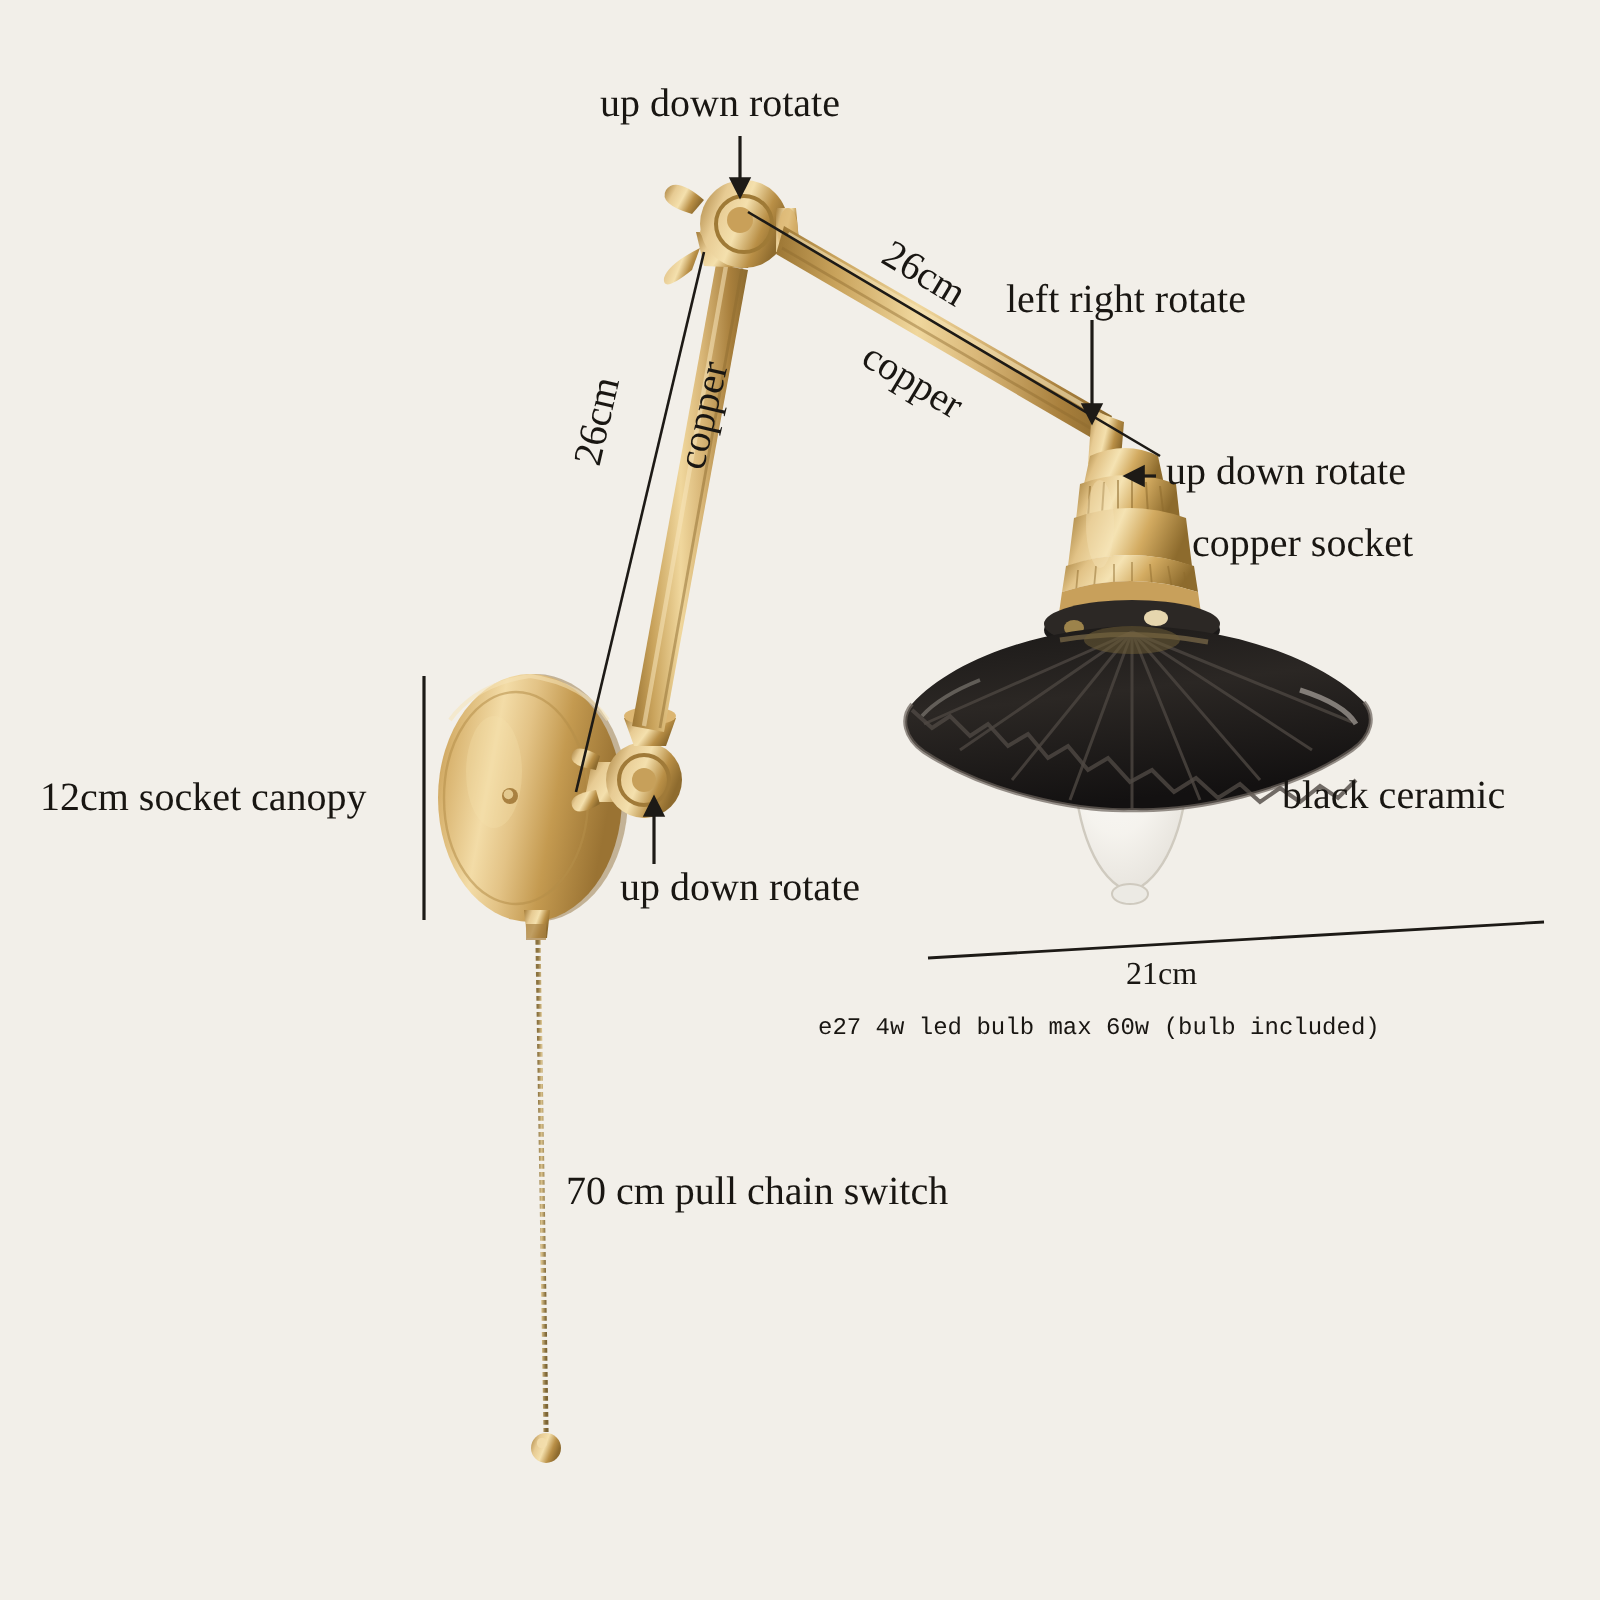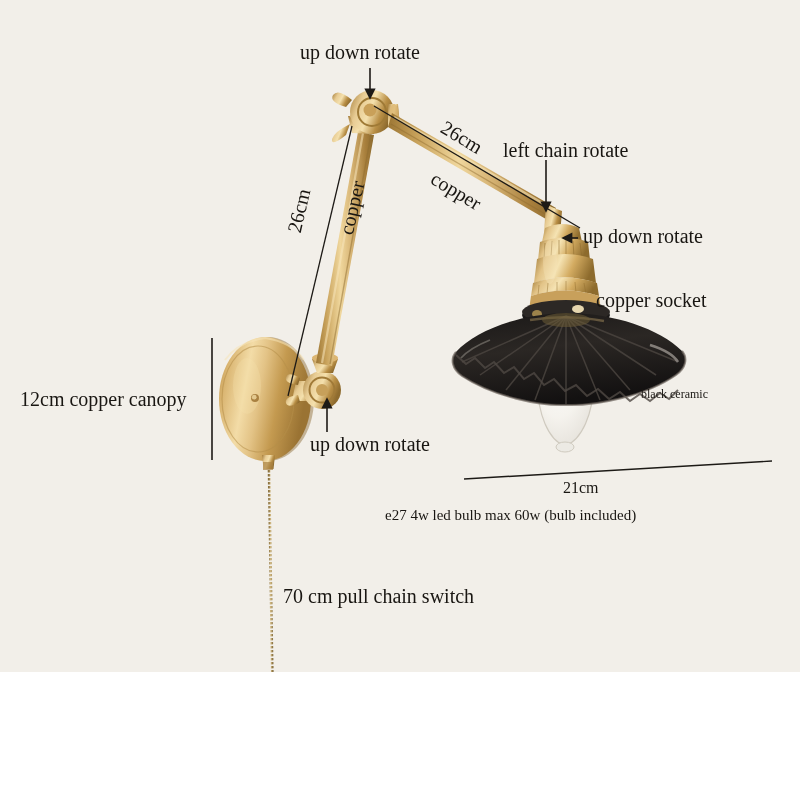--- a/index.html
+++ b/index.html
@@ -3,21 +3,21 @@
 <meta charset="utf-8">
 <style>
   html, body {
     margin: 0;
     padding: 0;
     background: #ffffff;
   }
   #stage {
     position: relative;
     width: 800px;
-    height: 672px;
+    height: 800px;
     background: #f2efe9;
     overflow: hidden;
     font-family: "Liberation Serif", "DejaVu Serif", serif;
     color: #1a1713;
   }
   .lbl {
     position: absolute;
     white-space: nowrap;
     color: #191612;
     font-family: "Liberation Serif", "DejaVu Serif", serif;
@@ -274,37 +274,37 @@
   </svg>
 
   <div class="lbl" style="left:300px; top:42px; font-size:20px;">up down rotate</div>
 
   <div class="lbl" style="left:448px; top:117px; font-size:20px;
               transform:rotate(31deg); transform-origin:left top;">26cm</div>
 
   <div class="lbl" style="left:438px; top:168px; font-size:20px;
               transform:rotate(31deg); transform-origin:left top;">copper</div>
 
-  <div class="lbl" style="left:503px; top:140px; font-size:20px;">left chain rotate</div>
+  <div class="lbl" style="left:503px; top:140px; font-size:20px;">left right rotate</div>
 
   <div class="lbl" style="left:583px; top:226px; font-size:20px;">up down rotate</div>
 
-  <div class="lbl" style="left:596px; top:262px; font-size:20px;margin-top:28px;">copper socket</div>
+  <div class="lbl" style="left:596px; top:262px; font-size:20px;">copper socket</div>
 
   <div class="lbl" style="left:284px; top:230px; font-size:20px;
               transform:rotate(-77deg); transform-origin:left top;">26cm</div>
 
   <div class="lbl" style="left:336px; top:232px; font-size:20px;
               transform:rotate(-77deg); transform-origin:left top;">copper</div>
 
-  <div class="lbl" style="left:20px; top:389px; font-size:20px;">12cm copper canopy</div>
+  <div class="lbl" style="left:20px; top:389px; font-size:20px;">12cm socket canopy</div>
 
   <div class="lbl" style="left:310px; top:434px; font-size:20px;">up down rotate</div>
 
-  <div class="lbl" style="left:641px; top:388px; font-size:12px;">black ceramic</div>
+  <div class="lbl" style="left:641px; top:388px; font-size:20px;">black ceramic</div>
 
   <div class="lbl" style="left:563px; top:480px; font-size:16px;">21cm</div>
 
-  <div class="lbl" style="left:385px; top:508px; font-size:15px;">e27 4w led bulb max 60w  (bulb included)</div>
+  <div class="lbl" style="left:409px; top:508px; font-size:12px;font-family:Liberation Mono, monospace;">e27 4w led bulb max 60w  (bulb included)</div>
 
   <div class="lbl" style="left:283px; top:586px; font-size:20px;">70 cm pull chain switch</div>
 
 </div>
 
 </body></html>

